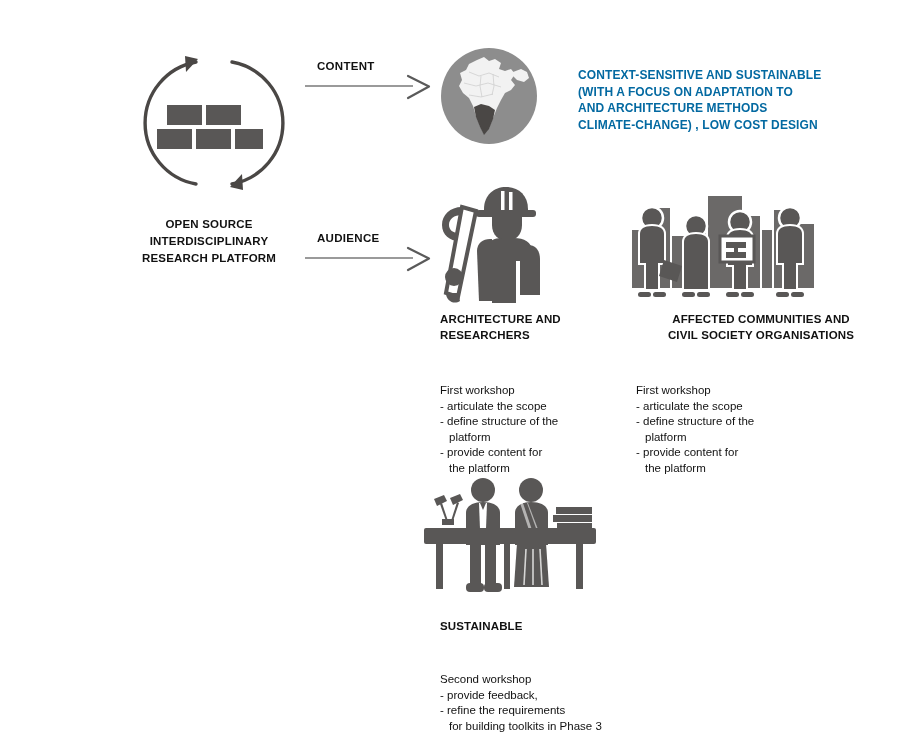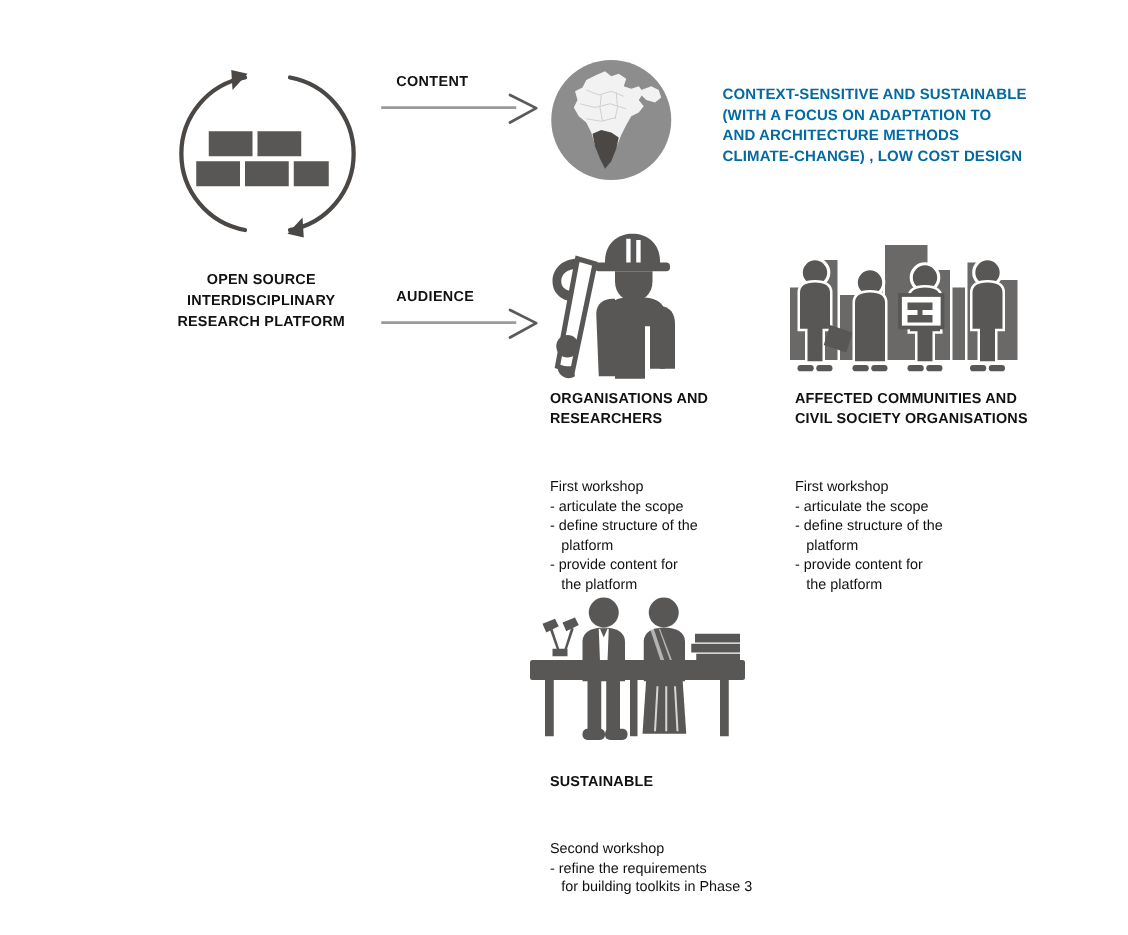--- a/index.html
+++ b/index.html
@@ -176,21 +176,21 @@
         <path d="M 30 24 C 18 24, 10 32, 10 42 C 10 52, 18 58, 27 58
                  L 27 50 C 21 50, 17 47, 17 42 C 17 36, 22 32, 30 32 Z" fill="#595756"></path>
         <path d="M 30 24 L 44 28 L 26 114 L 14 110 Z" fill="#ffffff" stroke="#595756" stroke-width="4"></path>
         <ellipse cx="22" cy="94" rx="9" ry="9" fill="#595756"></ellipse>
         <path d="M 14 110 C 14 118, 22 122, 28 118 L 26 110 Z" fill="#595756"></path>
       </g>
     </svg>
   </div>
 
   <div class="abs group-title" style="left:440px; top:311px; width:180px;">
-    <div>ORGANISATIONS AND</div>
+    <div>ARCHITECTURE AND</div>
     <div>RESEARCHERS</div>
   </div>
   <div class="abs body-text" style="left:440px; top:363px; width:185px;">
     <span class="lead">First workshop</span>
     <span class="bullet">- articulate the scope</span>
     <span class="bullet">- define structure of the</span>
     <span class="cont">platform</span>
     <span class="bullet">- provide content for</span>
     <span class="cont">the platform</span>
   </div>
@@ -239,21 +239,21 @@
         <g>
           <circle cx="162" cy="32" r="11" stroke="#ffffff" stroke-width="2.5"></circle>
           <path d="M 149 48 C 149 42, 154 39, 162 39 C 170 39, 175 42, 175 48 L 175 78 L 169 78 L 169 104 L 155 104 L 155 78 L 149 78 Z" stroke="#ffffff" stroke-width="2"></path>
           <rect x="148" y="106" width="13" height="5" rx="2.5"></rect>
           <rect x="163" y="106" width="13" height="5" rx="2.5"></rect>
         </g>
       </g>
     </svg>
   </div>
 
-  <div class="abs group-title" style="left:636px; top:311px; width:210px;">
+  <div class="abs group-title" style="left:656px; top:311px; width:210px;text-align:center;">
     <div>AFFECTED COMMUNITIES AND</div>
     <div>CIVIL SOCIETY ORGANISATIONS</div>
   </div>
   <div class="abs body-text" style="left:636px; top:363px; width:185px;">
     <span class="lead">First workshop</span>
     <span class="bullet">- articulate the scope</span>
     <span class="bullet">- define structure of the</span>
     <span class="cont">platform</span>
     <span class="bullet">- provide content for</span>
     <span class="cont">the platform</span>
@@ -313,17 +313,18 @@
         </g>
       </g>
     </svg>
   </div>
 
   <div class="abs group-title" style="left:440px; top:618px; width:200px;">
     <div>SUSTAINABLE</div>
   </div>
   <div class="abs body-text" style="left:440px; top:652px; width:220px;">
     <span class="lead">Second workshop</span>
+    <span class="bullet">- provide feedback,</span>
     <span class="bullet">- refine the requirements</span>
     <span class="cont">for building toolkits in Phase 3</span>
   </div>
 
 </div>
 
 </body></html>

